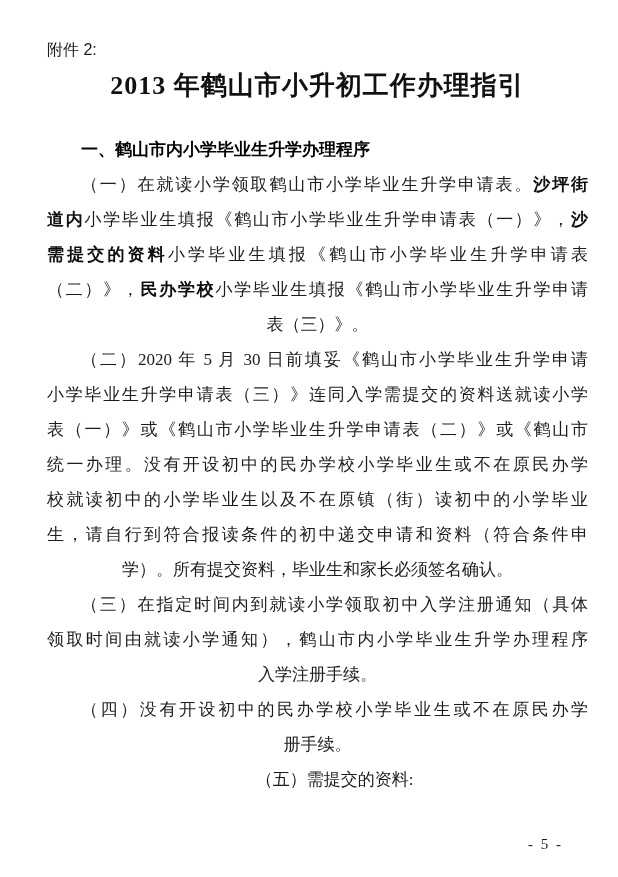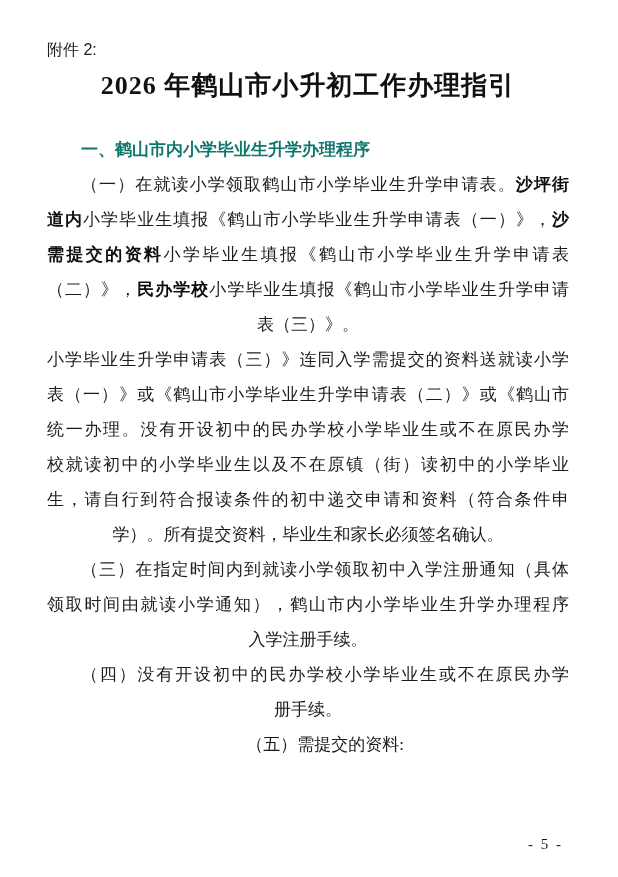--- a/index.html
+++ b/index.html
@@ -7,21 +7,21 @@
     padding: 0;
     background: #ffffff;
   }
   .page {
     position: relative;
     width: 618px;
     height: 877px;
     margin: 0 auto;
     background: #ffffff;
     box-sizing: border-box;
-    padding: 40px 49px 0 47px;
+    padding: 40px 30px 0 47px;
     overflow: hidden;
     color: #1c1c1c;
   }
   .attachment {
     font-family: "Liberation Sans", "DejaVu Sans", sans-serif;
     font-size: 16px;
     line-height: 20px;
     font-weight: 500;
     color: #1c1c1c;
   }
@@ -35,21 +35,21 @@
     color: #111111;
     letter-spacing: 1px;
   }
   .section-heading {
     margin-top: 28px;
     font-family: "Liberation Sans", "DejaVu Sans", sans-serif;
     font-size: 17px;
     line-height: 35px;
     font-weight: bold;
     text-indent: 2em;
-    color: #0f766e;
+    color: #000000;
   }
   .body-text {
     font-family: "Liberation Serif", "DejaVu Serif", serif;
     font-size: 17px;
     color: #1c1c1c;
   }
   .line {
     line-height: 35px;
     text-align: justify;
     text-align-last: justify;
@@ -75,30 +75,31 @@
     color: #1c1c1c;
     letter-spacing: 2px;
   }
 </style>
 </head>
 <body>
 
 <div class="page">
   <div class="attachment">附件 2:</div>
 
-  <h1 class="doc-title">2026 年鹤山市小升初工作办理指引</h1>
+  <h1 class="doc-title">2013 年鹤山市小升初工作办理指引</h1>
 
   <div class="section-heading">一、鹤山市内小学毕业生升学办理程序</div>
 
   <div class="body-text">
       <div class="line indent"><span>（一）在就读小学领取鹤山市小学毕业生升学申请表。</span><b>沙坪街</b></div>
       <div class="line"><b>道内</b><span>小学毕业生填报《鹤山市小学毕业生升学申请表（一）》，</span><b>沙</b></div>
       <div class="line"><b>需提交的资料</b><span>小学毕业生填报《鹤山市小学毕业生升学申请表</span></div>
       <div class="line"><span>（二）》，</span><b>民办学校</b><span>小学毕业生填报《鹤山市小学毕业生升学申请</span></div>
       <div class="line no-just"><span>表（三）》。</span></div>
+      <div class="line indent"><span>（二）2020 年 5 月 30 日前填妥《鹤山市小学毕业生升学申请</span></div>
       <div class="line"><span>小学毕业生升学申请表（三）》连同入学需提交的资料送就读小学</span></div>
       <div class="line"><span>表（一）》或《鹤山市小学毕业生升学申请表（二）》或《鹤山市</span></div>
       <div class="line"><span>统一办理。没有开设初中的民办学校小学毕业生或不在原民办学</span></div>
       <div class="line"><span>校就读初中的小学毕业生以及不在原镇（街）读初中的小学毕业</span></div>
       <div class="line"><span>生，请自行到符合报读条件的初中递交申请和资料（符合条件申</span></div>
       <div class="line no-just"><span>学）。所有提交资料，毕业生和家长必须签名确认。</span></div>
       <div class="line indent"><span>（三）在指定时间内到就读小学领取初中入学注册通知（具体</span></div>
       <div class="line"><span>领取时间由就读小学通知），鹤山市内小学毕业生升学办理程序</span></div>
       <div class="line no-just"><span>入学注册手续。</span></div>
       <div class="line indent"><span>（四）没有开设初中的民办学校小学毕业生或不在原民办学</span></div>

